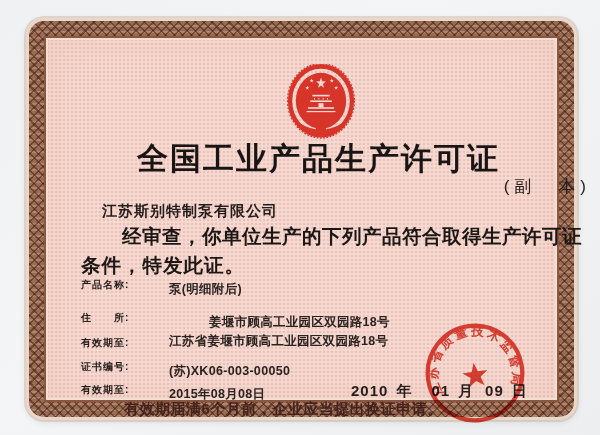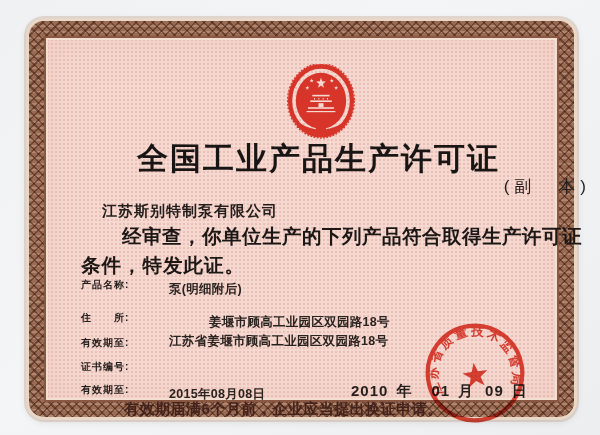--- a/index.html
+++ b/index.html
@@ -111,20 +111,21 @@
       <div class="field-label row1l">产品名称:</div>
       <div class="field-value row1v">泵(明细附后)</div>
 
       <div class="field-label row2l">住　　所:</div>
       <div class="field-value row2v">姜堰市顾高工业园区双园路18号</div>
 
       <div class="field-label row3l">有效期至:</div>
       <div class="field-value row3v">江苏省姜堰市顾高工业园区双园路18号</div>
 
       <div class="field-label row4l">证书编号:</div>
+      <div class="field-value row4v">(苏)XK06-003-00050</div>
 
       <div class="field-label row5l">有效期至:</div>
       <div class="field-value row5v">2015年08月08日</div>
 
       <div class="abs dateline">
         <span class="num">2010</span><span class="gap-s"></span><span>年</span><span class="gap-m"></span><span class="num">01</span><span class="gap-s"></span><span>月</span><span class="gap-l"></span><span class="num">09</span><span class="gap-s"></span><span>日</span>
       </div>
 
       <svg class="abs seal" viewBox="0 0 110 110">
         <defs>

